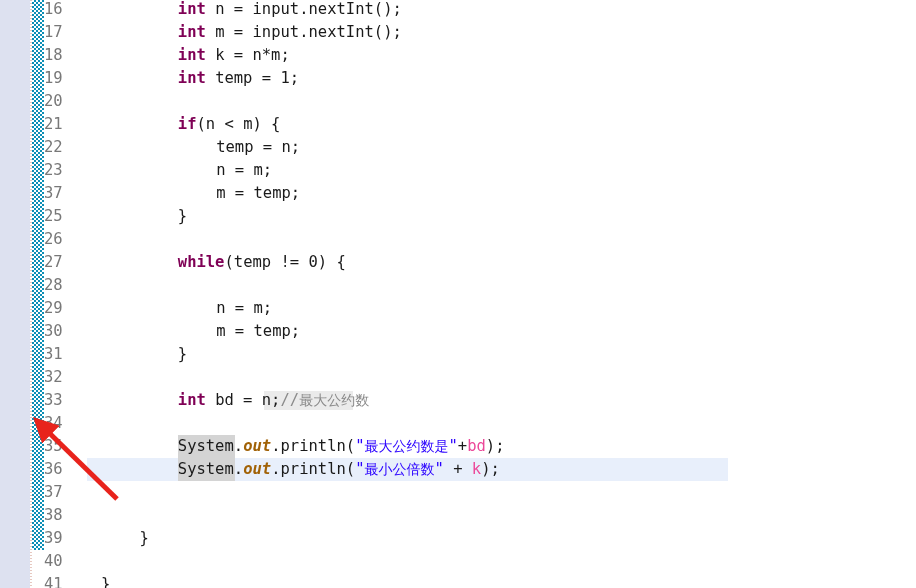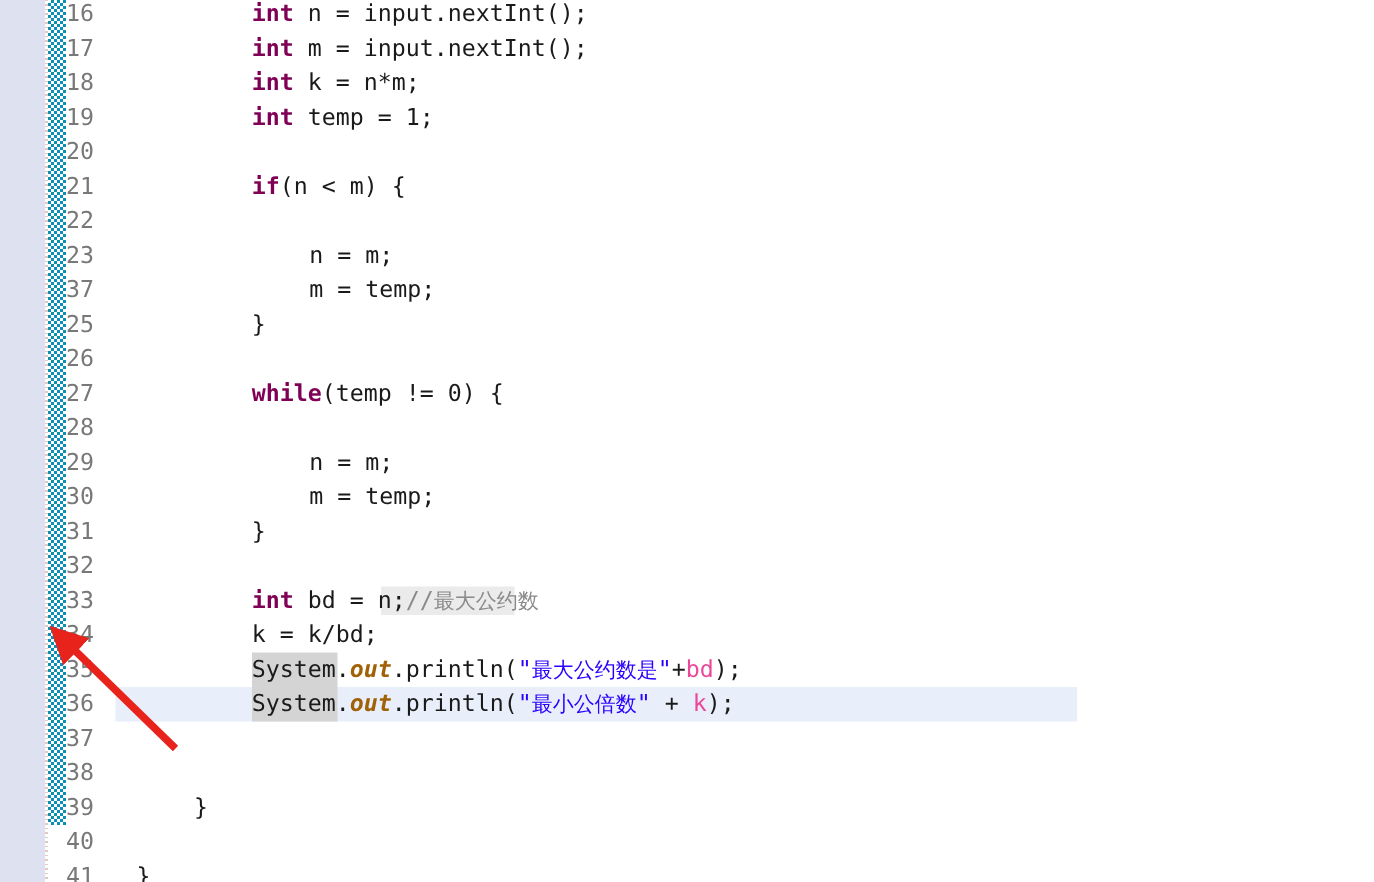--- a/index.html
+++ b/index.html
@@ -85,21 +85,21 @@
     text-align: left;
     color: #787878;
     font-family: "DejaVu Sans Mono", monospace;
     font-size: 15.5px;
     white-space: pre;
   }
 
   
   .code-area {
     position: absolute;
-    left: 77px;
+    left: 87px;
     top: 0;
     width: 827px;
     height: 588px;
     background: #ffffff;
   }
   .code-line {
     position: absolute;
     left: 0;
     width: 827px;
     height: 23px;
@@ -204,31 +204,31 @@
       <div class="current-line-hl" style="top: 458px;"></div>
       <div class="occ-hl" style="top: 435px; height: 23px; left: 90.8px; width: 57.6px;"></div>
       <div class="occ-hl" style="top: 458px; height: 23px; left: 90.8px; width: 57.6px;"></div>
       <div class="cmt-hl" style="top: 391px; height: 19px; left: 177.2px; width: 89.2px;"></div>
       <div class="code-line" style="top: -2px;"><span class="txt" style="padding-left: 90.8px;"><span class="kw">int</span><span class="plain"> n = </span><span class="plain">input</span><span class="plain">.nextInt();</span></span></div>
       <div class="code-line" style="top: 21px;"><span class="txt" style="padding-left: 90.8px;"><span class="kw">int</span><span class="plain"> m = </span><span class="plain">input</span><span class="plain">.nextInt();</span></span></div>
       <div class="code-line" style="top: 44px;"><span class="txt" style="padding-left: 90.8px;"><span class="kw">int</span><span class="plain"> k = n*m;</span></span></div>
       <div class="code-line" style="top: 67px;"><span class="txt" style="padding-left: 90.8px;"><span class="kw">int</span><span class="plain"> temp = </span><span class="num">1</span><span class="plain">;</span></span></div>
       <div class="code-line" style="top: 90px;"><span class="txt" style="padding-left: 14px;"></span></div>
       <div class="code-line" style="top: 113px;"><span class="txt" style="padding-left: 90.8px;"><span class="kw">if</span><span class="plain">(n &lt; m) {</span></span></div>
+      <div class="code-line" style="top: 136px;"><span class="txt" style="padding-left: 129.2px;"><span class="plain">temp = n;</span></span></div>
       <div class="code-line" style="top: 159px;"><span class="txt" style="padding-left: 129.2px;"><span class="plain">n = m;</span></span></div>
       <div class="code-line" style="top: 182px;"><span class="txt" style="padding-left: 129.2px;"><span class="plain">m = temp;</span></span></div>
       <div class="code-line" style="top: 205px;"><span class="txt" style="padding-left: 90.8px;"><span class="plain">}</span></span></div>
       <div class="code-line" style="top: 228px;"><span class="txt" style="padding-left: 14px;"></span></div>
       <div class="code-line" style="top: 251px;"><span class="txt" style="padding-left: 90.8px;"><span class="kw">while</span><span class="plain">(temp != </span><span class="num">0</span><span class="plain">) {</span></span></div>
       <div class="code-line" style="top: 297px;"><span class="txt" style="padding-left: 129.2px;"><span class="plain">n = m;</span></span></div>
       <div class="code-line" style="top: 320px;"><span class="txt" style="padding-left: 129.2px;"><span class="plain">m = temp;</span></span></div>
       <div class="code-line" style="top: 343px;"><span class="txt" style="padding-left: 90.8px;"><span class="plain">}</span></span></div>
       <div class="code-line" style="top: 366px;"><span class="txt" style="padding-left: 14px;"></span></div>
       <div class="code-line" style="top: 389px;"><span class="txt" style="padding-left: 90.8px;"><span class="kw">int</span><span class="plain"> bd = n;</span><span class="cmt">//</span><span class="cmt cjk">最大公约数</span></span></div>
-      <div class="code-line" style="top: 412px;"><span class="txt" style="padding-left: 90.8px;"><span class="plain">k = k/bd;</span></span></div>
       <div class="code-line" style="top: 435px;"><span class="txt" style="padding-left: 90.8px;"><span class="plain">System</span><span class="plain">.</span><span class="field">out</span><span class="plain">.println(</span><span class="str">"</span><span class="str cjk">最大公约数是</span><span class="str">"</span><span class="plain">+</span><span class="var">bd</span><span class="plain">);</span></span></div>
       <div class="code-line" style="top: 458px;"><span class="txt" style="padding-left: 90.8px;"><span class="plain">System</span><span class="plain">.</span><span class="field">out</span><span class="plain">.println(</span><span class="str">"</span><span class="str cjk">最小公倍数</span><span class="str">"</span><span class="plain"> + </span><span class="var">k</span><span class="plain">);</span></span></div>
       <div class="code-line" style="top: 504px;"><span class="txt" style="padding-left: 14px;"></span></div>
       <div class="code-line" style="top: 527px;"><span class="txt" style="padding-left: 52.4px;"><span class="plain">}</span></span></div>
       <div class="code-line" style="top: 550px;"><span class="txt" style="padding-left: 14px;"></span></div>
       <div class="code-line" style="top: 573px;"><span class="txt" style="padding-left: 14px;"><span class="plain">}</span></span></div>
     </div>
 
   <svg class="arrow-svg" viewBox="0 0 916 588">
     <defs>

